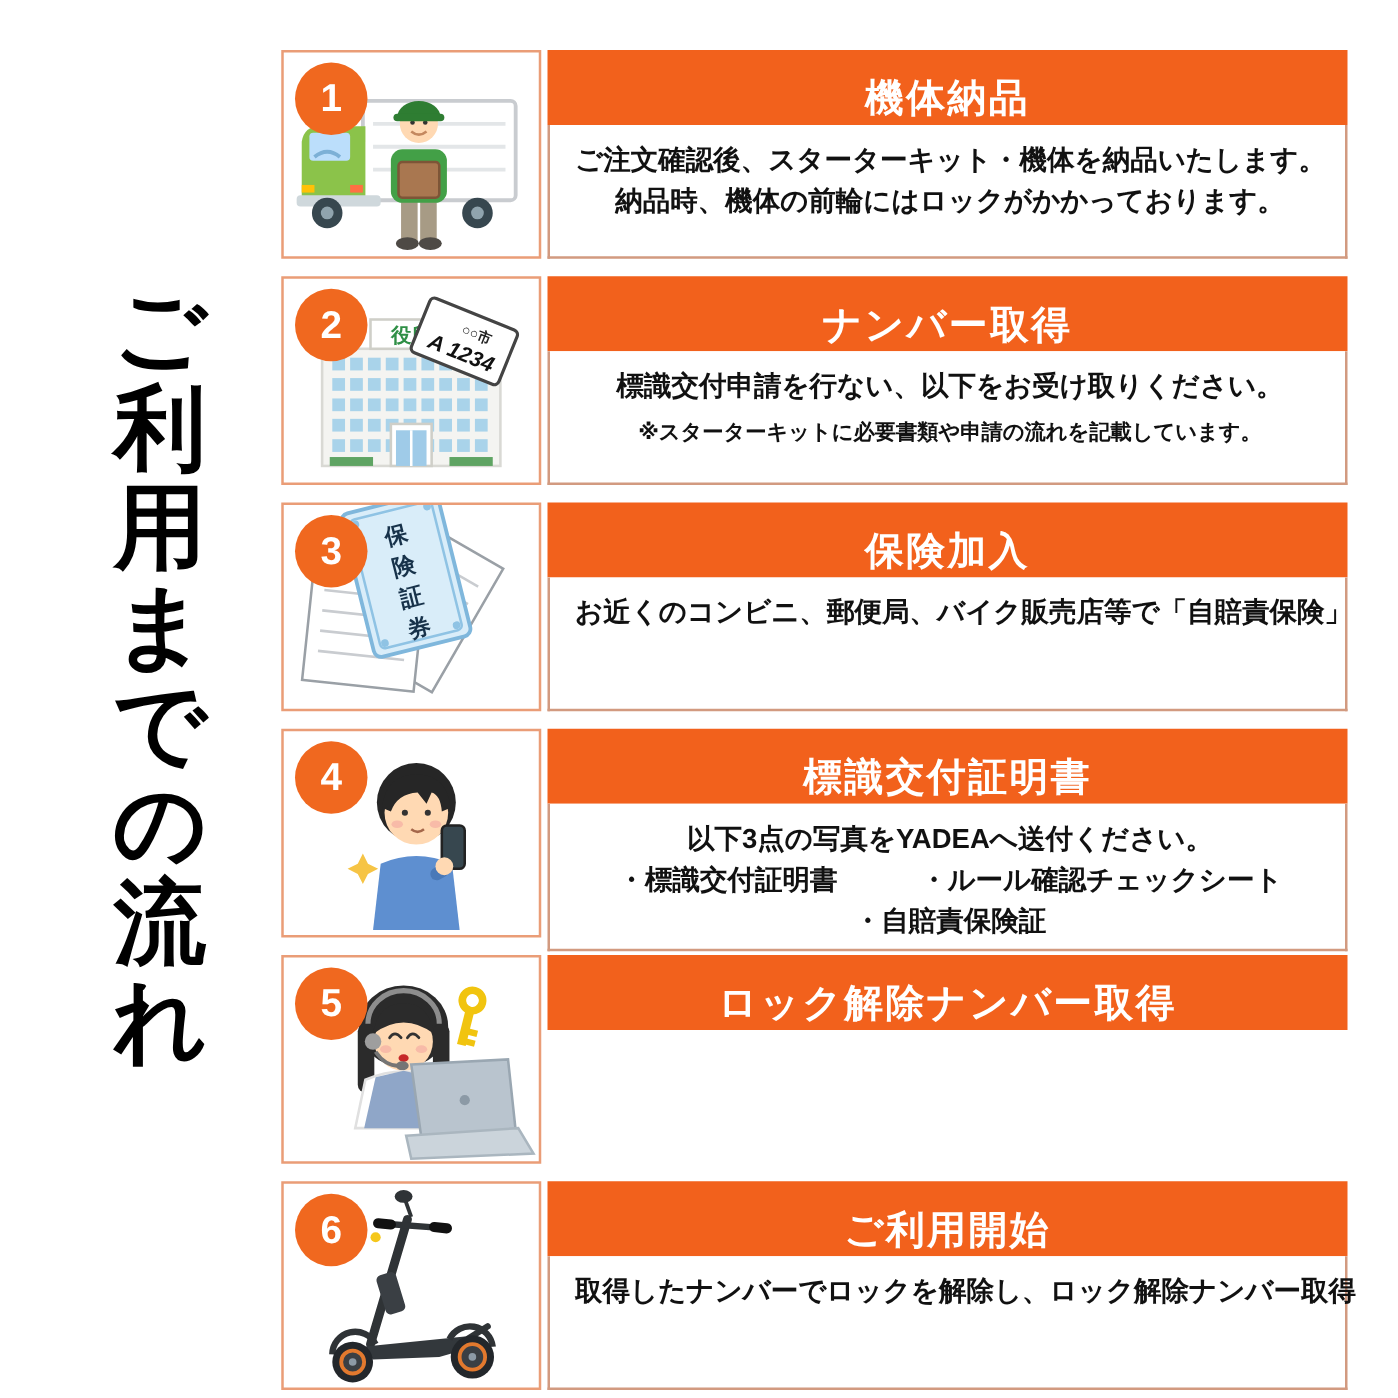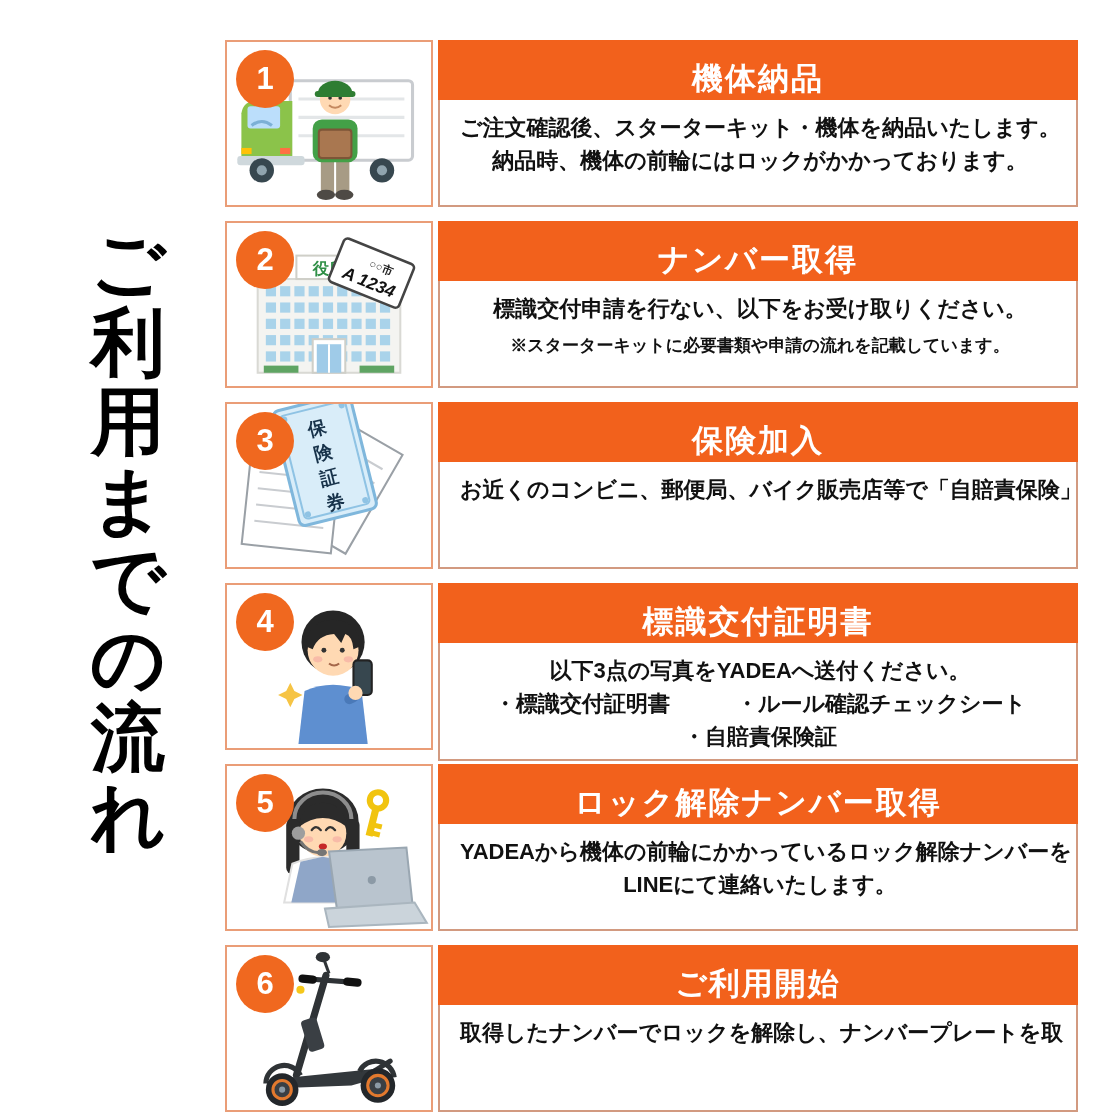--- a/index.html
+++ b/index.html
@@ -40,21 +40,21 @@
     height:60px;flex:0 0 60px;background:#F2611C;color:#fff;
     display:flex;align-items:flex-end;justify-content:center;
     font-size:31px;font-weight:800;letter-spacing:2px;
   }
   .cbody{
     flex:1;background:#fff;border:2px solid #D29A80;border-top:none;
     box-sizing:border-box;padding:11px 16px 6px 20px;
     font-size:22px;font-weight:bold;line-height:1.5;color:#111;text-align:center;
   }
   .cbody .line{white-space:nowrap;}
-  .cbody .note{font-size:17px;margin-top:8px;white-space:nowrap;font-family:Liberation Serif, serif;}
+  .cbody .note{font-size:17px;margin-top:8px;white-space:nowrap;}
 </style>
 </head>
 <body>
 
 <div class="vtitle">
     <span>ご</span>
     <span>利</span>
     <span>用</span>
     <span>ま</span>
     <span>で</span>
@@ -306,24 +306,20 @@
       <circle cx="142" cy="112" r="4" fill="#8C9AA6"></circle>
       <path d="M96 140 l88 -6 l12 20 l-96 4 Z" fill="#CBD4DB" stroke="#AAB6BF" stroke-width="2"></path>
     </g>
   </svg>
         </div>
     </div>
     <div class="content">
       <div class="chead">
         <span>ロック解除ナンバー取得</span>
       </div>
-      <div class="cbody">
-          <div class="line">YADEAから機体の前輪にかかっているロック解除ナンバーを</div>
-          <div class="line">LINEにて連絡いたします。</div>
-        </div>
     </div>
   </section>
 
   <section class="step">
     <div class="illus">
       <div class="badge">
         <span>6</span>
       </div>
       <div class="art">
   <svg viewBox="0 0 200 160">
@@ -348,17 +344,17 @@
     <circle cx="148" cy="136" r="10" fill="#3a3f44" stroke="#E2792E" stroke-width="3"></circle>
     <circle cx="148" cy="136" r="3" fill="#8C9AA6"></circle>
   </svg>
         </div>
     </div>
     <div class="content">
       <div class="chead">
         <span>ご利用開始</span>
       </div>
       <div class="cbody">
-          <div class="line">取得したナンバーでロックを解除し、ナンバープレートを取</div>
+          <div class="line">取得したナンバーでロックを解除し、ロック解除ナンバー取得</div>
         </div>
     </div>
   </section>
 </div>
 
 </body></html>

